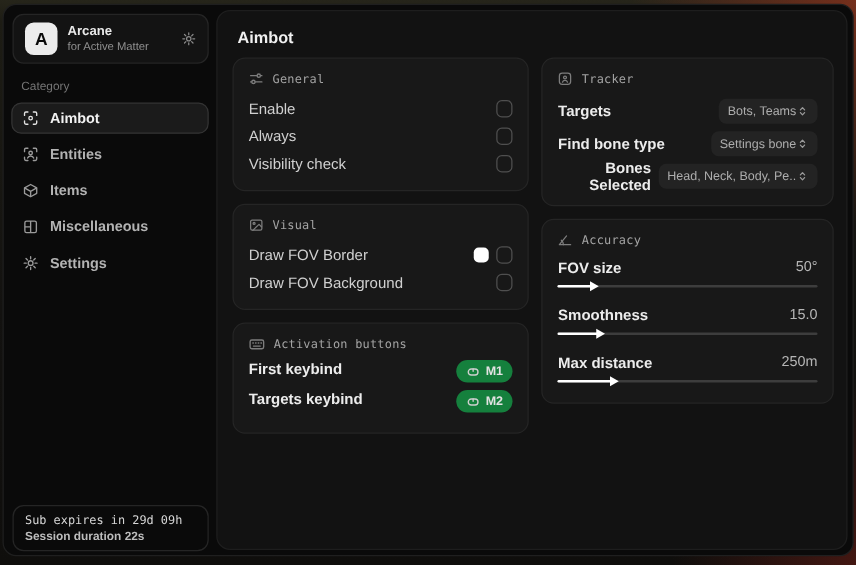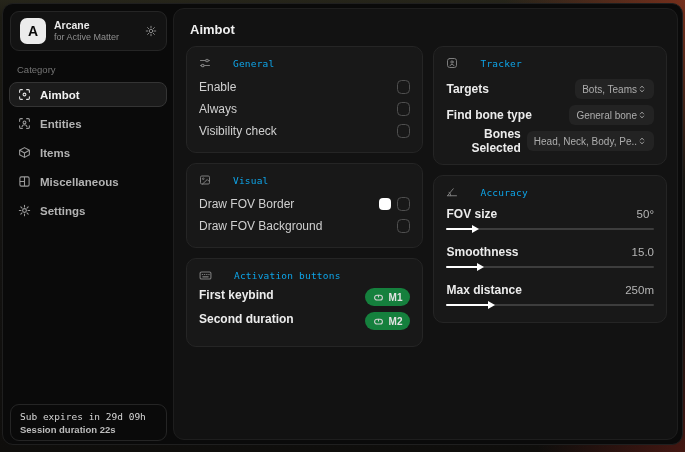--- a/index.html
+++ b/index.html
@@ -35,21 +35,21 @@
   .sess{font-size:9.5px;font-weight:bold;color:#bdbdbd;margin-top:2px;}
   
   .main{position:absolute;left:170px;top:4px;right:4px;bottom:4px;background:#121212;
     border:1px solid #1e1e1e;border-radius:11px;overflow:hidden;}
   .main-title{padding:13px 16px 9px;font-size:13px;font-weight:bold;color:#f0f0f0;}
   .cols{display:flex;gap:10px;padding:0 10px 0 12px;align-items:flex-start;}
   .col{display:flex;flex-direction:column;gap:10px;}
   .col-left{width:242px;}
   .col-right{width:238px;}
   .card{background:#181818;border:1px solid #252525;border-radius:10px;padding:9px 12px 10px;box-sizing:border-box;width:100%;}
-  .sec-head{display:flex;align-items:center;gap:22px;height:14px;margin-bottom:6px;color:#0ea5e9;}
+  .sec-head{display:flex;align-items:center;gap:7px;height:14px;margin-bottom:6px;color:#a3a3a3;}
   .sec-head .icon{color:#7d7d7d;}
   .sec-title{font-family:"DejaVu Sans Mono","Liberation Mono",monospace;font-size:9.5px;letter-spacing:.2px;}
   .row{height:22px;display:flex;align-items:center;justify-content:space-between;}
   .row-lbl{font-size:12px;color:#d0d0d0;}
   .row-lbl.strong{font-weight:bold;color:#ececec;}
   .checkbox{width:13px;height:14px;border:1.5px solid #4f4f4f;border-radius:4.5px;box-sizing:border-box;cursor:pointer;background:transparent;}
   .ctrl-group{display:flex;align-items:center;gap:6px;}
   .swatch{width:12px;height:12px;border-radius:4px;cursor:pointer;}
   .kb-row{height:24px;display:flex;align-items:flex-start;justify-content:space-between;}
   .kb-pill{display:flex;align-items:center;gap:5px;background:#15803d;border-radius:9px;height:18px;
@@ -262,21 +262,21 @@
               <span class="kb-pill">
                 <span class="icon">
                   <svg width="11" height="11" viewBox="0 0 24 24">
                       <use href="#i-mouse"></use>
                     </svg>
                   </span>
                 <span>M1</span>
               </span>
             </div>
             <div class="kb-row">
-              <span class="row-lbl strong">Second duration</span>
+              <span class="row-lbl strong">Targets keybind</span>
               <span class="kb-pill">
                 <span class="icon">
                   <svg width="11" height="11" viewBox="0 0 24 24">
                       <use href="#i-mouse"></use>
                     </svg>
                   </span>
                 <span>M2</span>
               </span>
             </div>
           </div>
@@ -300,21 +300,21 @@
                 <span class="icon">
                   <svg width="10" height="10" viewBox="0 0 24 24">
                       <use href="#i-caret-sort"></use>
                     </svg>
                   </span>
               </span>
             </div>
             <div class="trk-row">
               <span class="row-lbl strong">Find bone type</span>
               <span class="dd-pill">
-                <span>General bone</span>
+                <span>Settings bone</span>
                 <span class="icon">
                   <svg width="10" height="10" viewBox="0 0 24 24">
                       <use href="#i-caret-sort"></use>
                     </svg>
                   </span>
               </span>
             </div>
             <div class="trk-row">
               <span class="row-lbl strong">Bones Selected</span>
               <span class="dd-pill">

